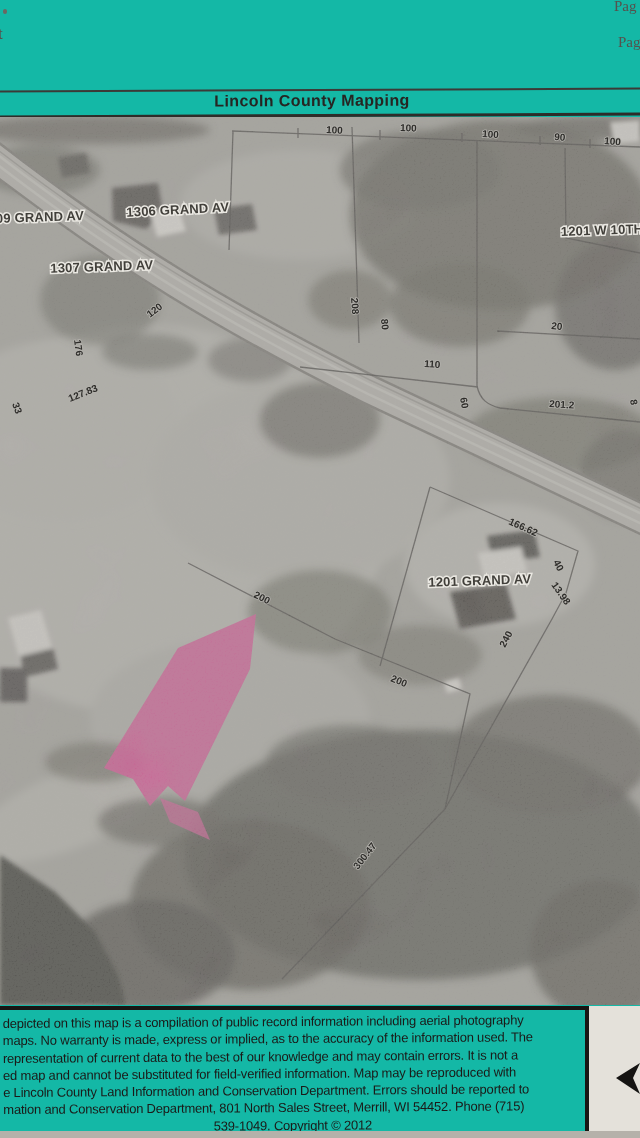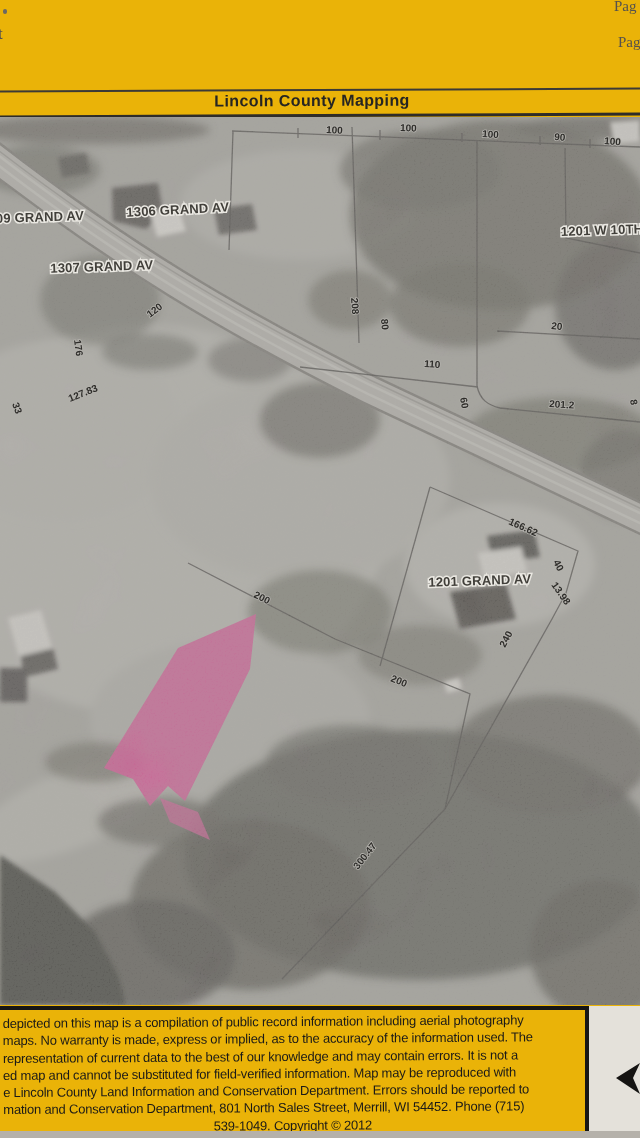--- a/index.html
+++ b/index.html
@@ -1,16 +1,16 @@
 <!DOCTYPE html>
 <html><head>
 <meta charset="utf-8">
 <style>
   html,body{margin:0;padding:0;background:#8a8880;}
-  .page{position:relative;width:640px;height:1138px;background:#eab308;overflow:hidden;
+  .page{position:relative;width:640px;height:1138px;background:#14b8a6;overflow:hidden;
         font-family:"Liberation Sans",sans-serif;}
   
   .frag{position:absolute;color:#55524d;font-family:"Liberation Serif",serif;}
   .speck{position:absolute;left:3px;top:9px;width:4px;height:5px;background:#6b6862;border-radius:2px;}
   .tchar{left:-3px;top:24px;font-size:17px;font-weight:bold;}
   .pag1{left:614px;top:-2px;font-size:15px;}
   .pag2{left:618px;top:34px;font-size:15px;}
   
   .header{position:absolute;left:0;top:0;width:640px;}
   .hline1{position:absolute;left:0;top:89px;width:640px;height:2px;background:#3c3a37;transform:rotate(-.25deg);}

